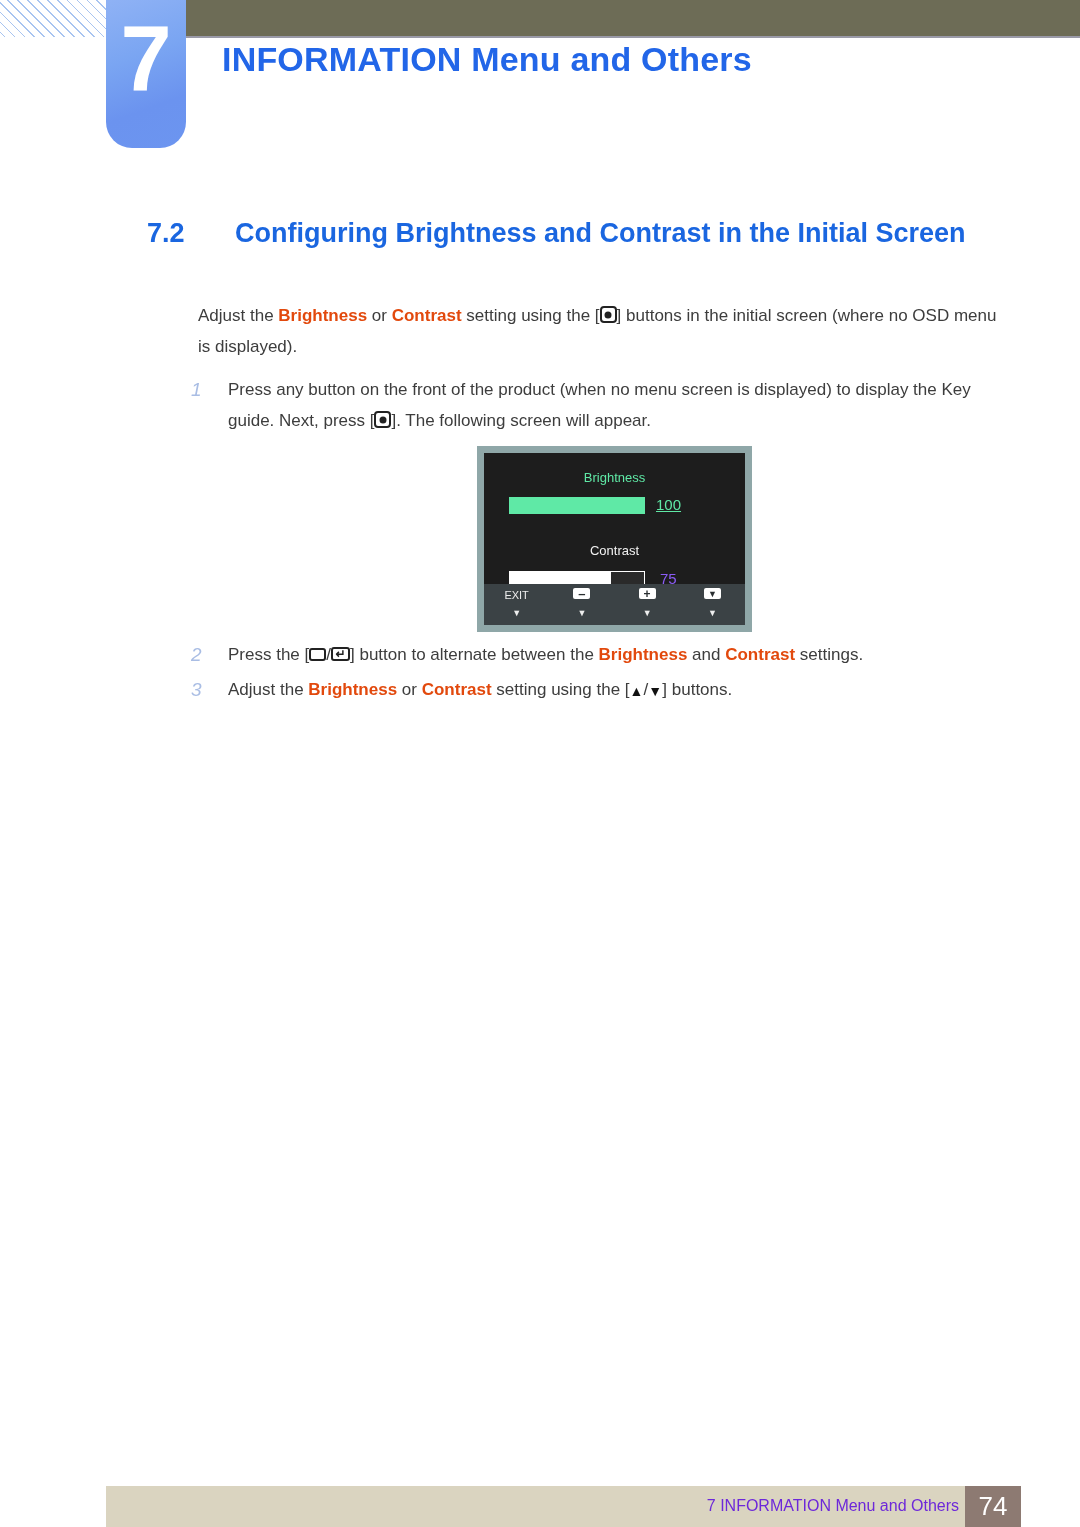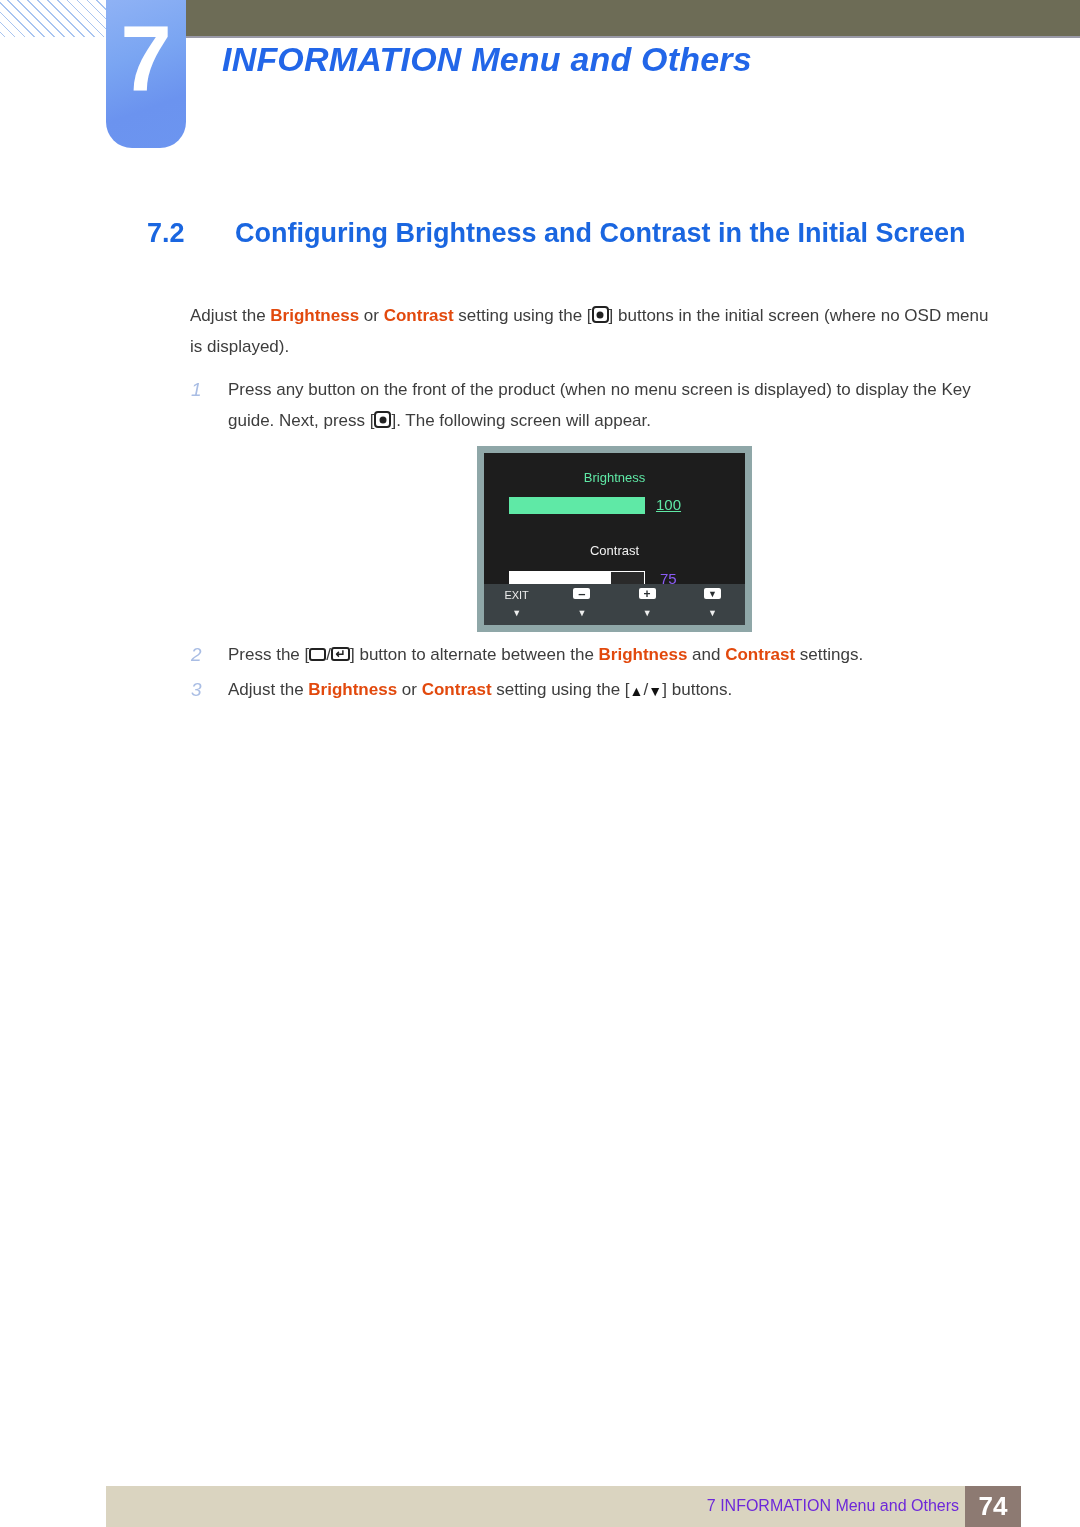--- a/index.html
+++ b/index.html
@@ -73,21 +73,20 @@
   }
   #chapter-title {
     position: absolute;
     top: 40px;
     left: 222px;
     font-size: 34px;
     font-weight: bold;
     color: #2266e8;
     letter-spacing: 0.2px;
     white-space: nowrap;
-    font-style: italic;
   }
 
   
   #section-heading {
     position: absolute;
     top: 218px;
     left: 103px;
     width: 920px;
     color: #1a66e0;
     font-size: 27px;
@@ -102,20 +101,21 @@
   #section-title-text {
     flex: 1;
   }
 
   
   .body-block {
     position: absolute;
     color: #3d3d3d;
     font-size: 17px;
     line-height: 31px;
+    margin-left: 8px;
   }
   #intro-paragraph {
     top: 300px;
     left: 190px;
     width: 800px;
   }
   .kw-orange { color: #e2490d; font-weight: bold; }
 
   .step-row {
     position: absolute;
@@ -344,21 +344,21 @@
     height: 41px;
     background: #8d7a72;
   }
   #footer-page-number {
     position: absolute;
     left: 0; right: 0;
     top: 5px;
     text-align: center;
     color: #ffffff;
     font-size: 26px;
-    font-weight: bold;
+    font-weight: normal;
   }
 </style>
 </head>
 <body>
 
 <div id="chapter-header">
   <div id="header-stripes"></div>
   <div id="header-olive-bar"></div>
   <div id="header-olive-underline"></div>
   <div id="chapter-tab">

